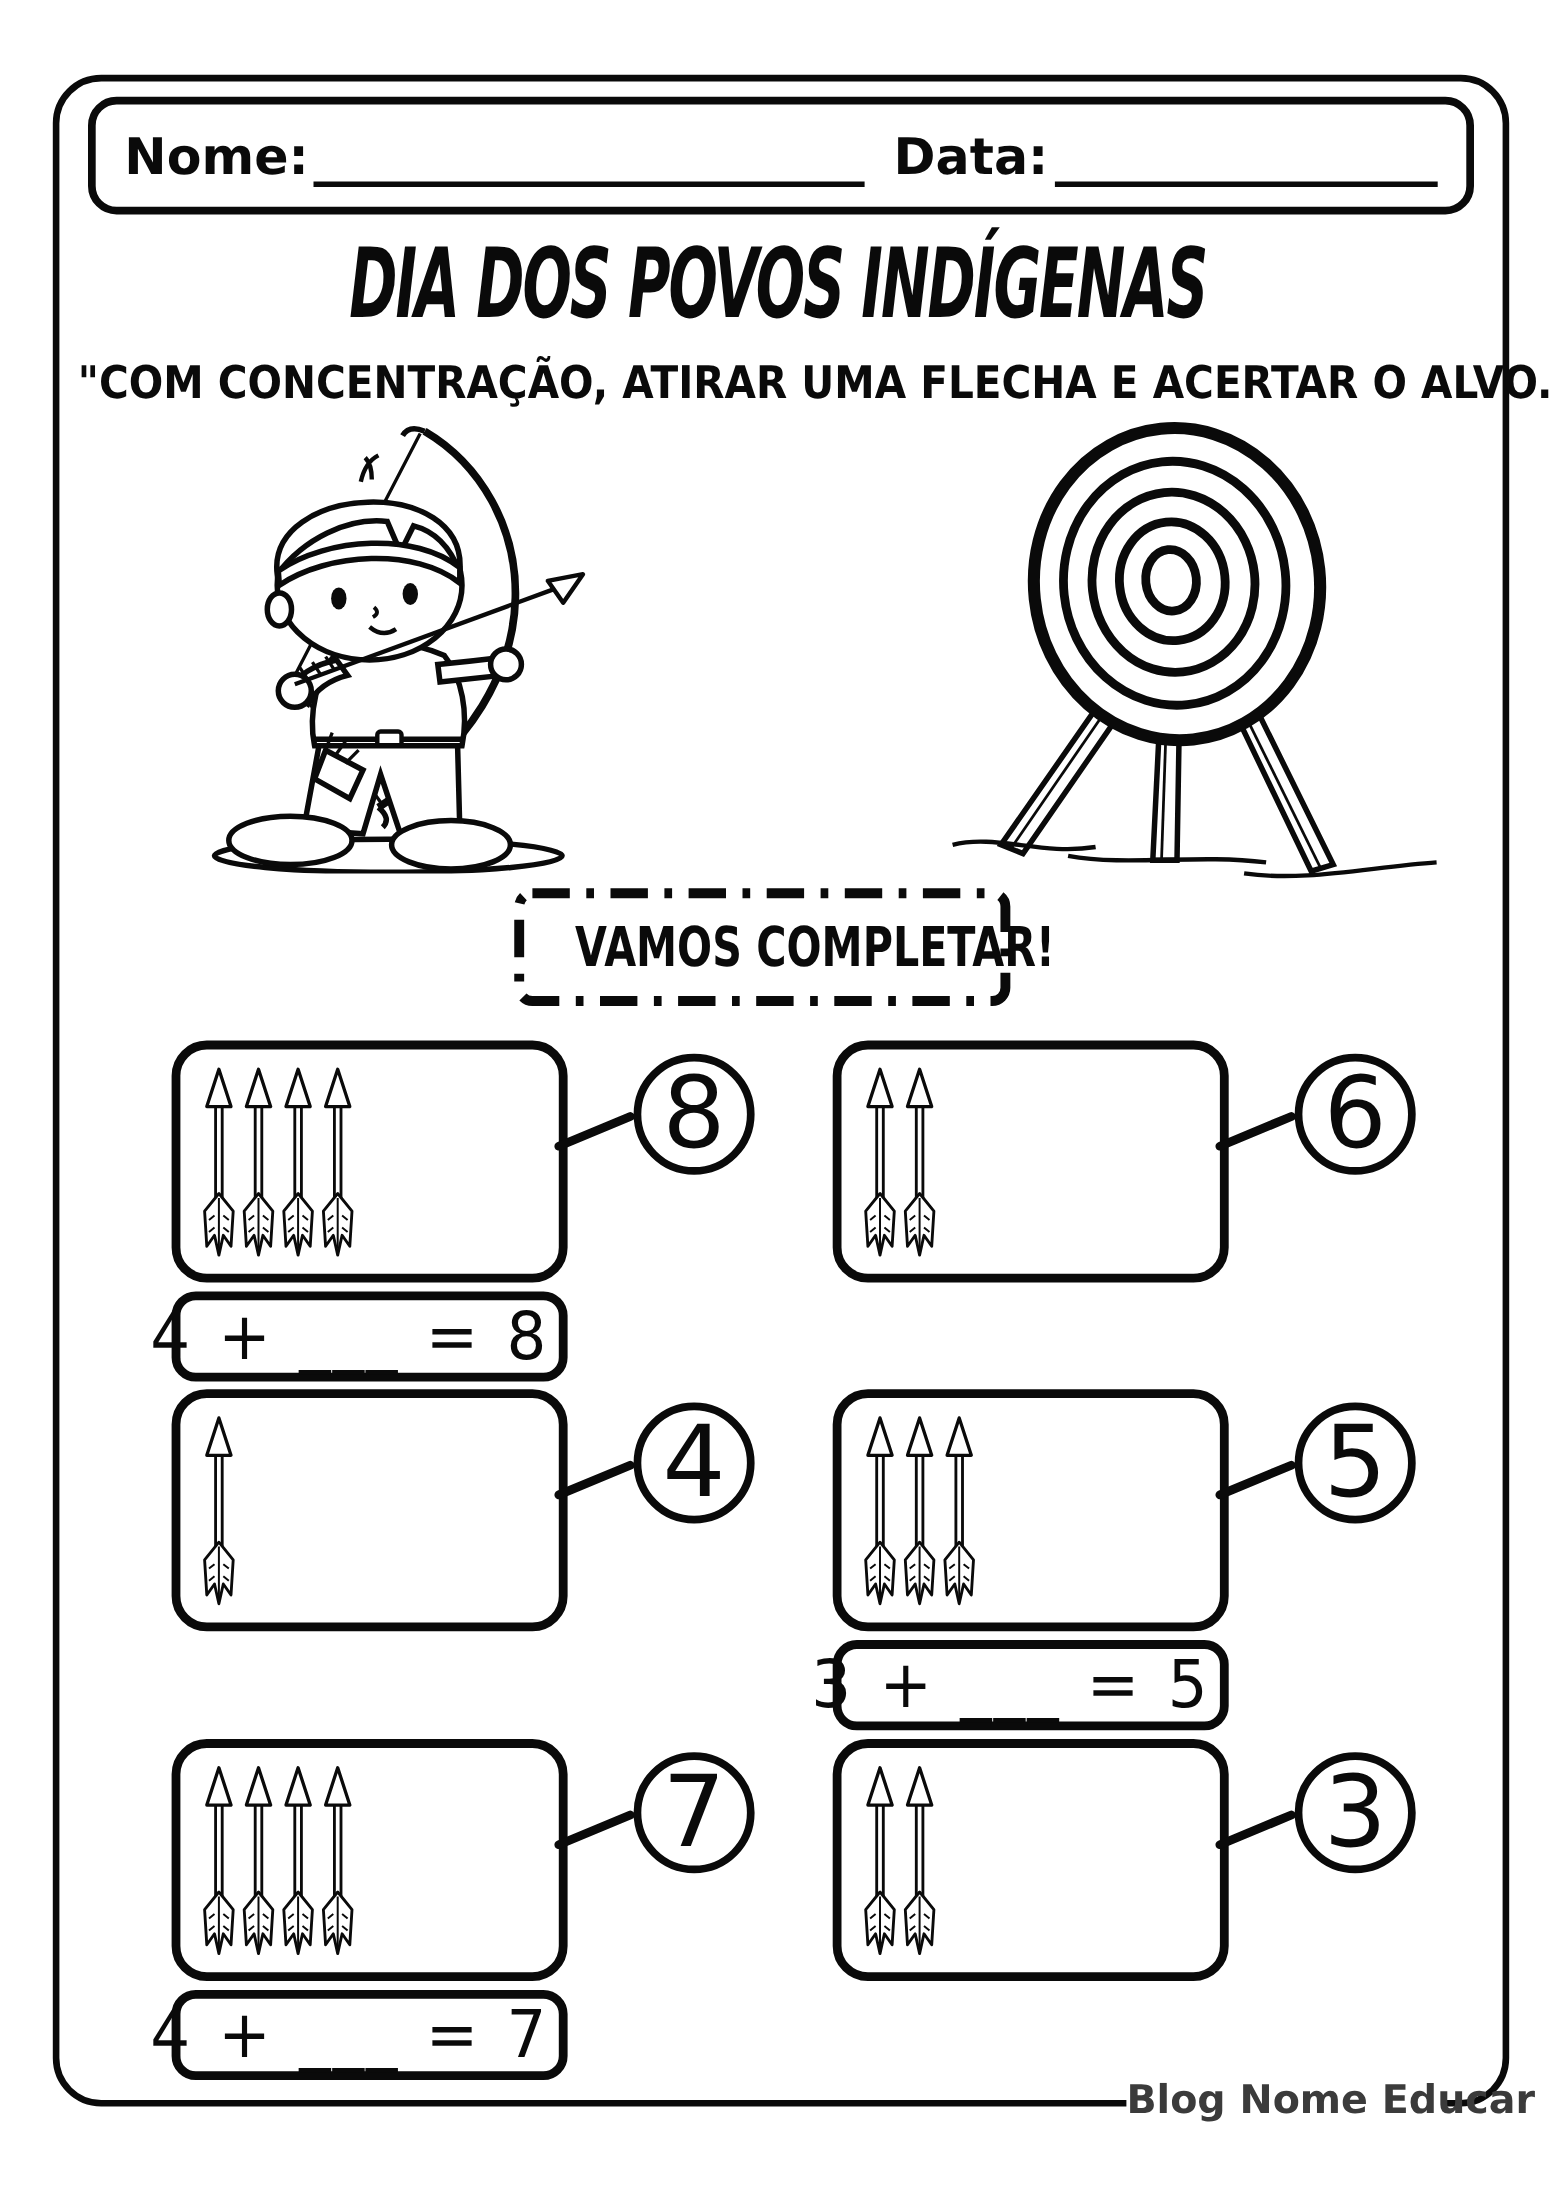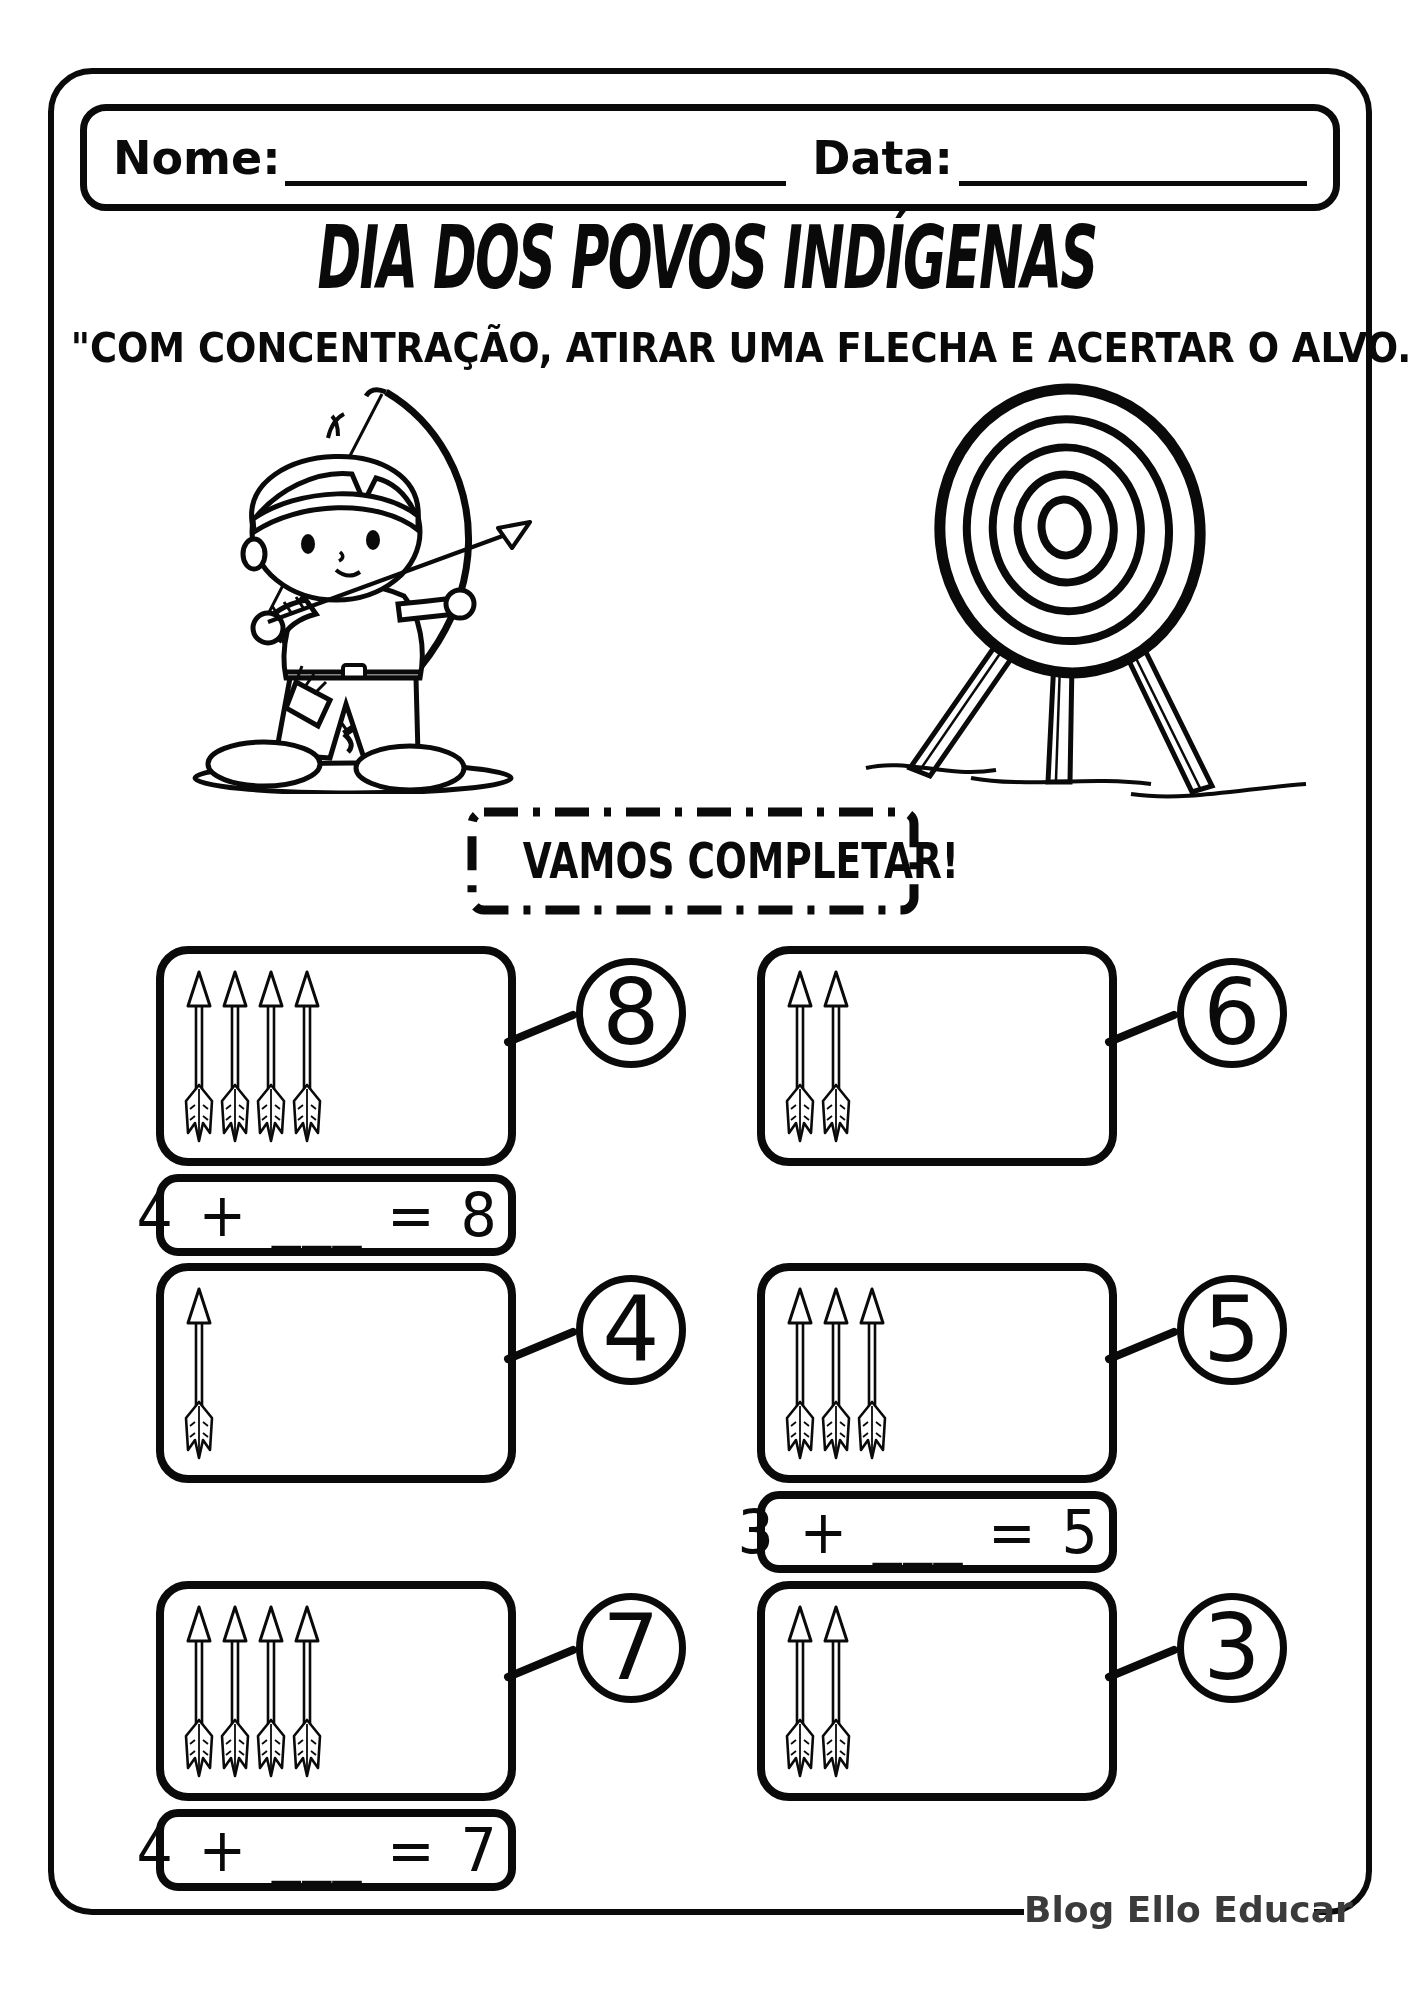--- a/index.html
+++ b/index.html
@@ -5,21 +5,21 @@
   :root{ --ink:#0a0a0a; --footer:#3b3b3b; --paper:#ffffff; }
   html,body{margin:0;padding:0;background:var(--paper);}
   .sheet{position:relative;width:1414px;height:2000px;background:var(--paper);
          font-family:"DejaVu Sans", sans-serif;color:var(--ink);overflow:hidden;}
 
   
   .page-border{position:absolute;left:48px;top:68px;width:1324px;height:1847px;
                border:6px solid var(--ink);border-radius:44px;box-sizing:border-box;z-index:1;}
 
   
-  .name-box{position:absolute;left:80px;top:104px;width:1260px;height:107px;
+  .name-box{position:absolute;left:80px;top:88px;width:1260px;height:107px;
             border:7px solid var(--ink);border-radius:26px;box-sizing:border-box;
             display:flex;align-items:center;padding:0 26px;background:var(--paper);z-index:2;}
   .hdr-label{font-size:46px;font-weight:bold;white-space:nowrap;}
   .fill{height:60px;margin-bottom:8px;border-bottom:5px solid var(--ink);}
   .name-fill{flex:1;margin-left:4px;margin-right:26px;}
   .date-fill{width:348px;margin-left:6px;}
 
   
   .title{position:absolute;left:0;top:206px;width:1414px;text-align:center;z-index:2;
          font-size:88px;font-weight:bold;font-style:italic;letter-spacing:-3px;
@@ -322,15 +322,15 @@
         </div>
     </div>
     <svg class="conn" width="78" height="46" viewBox="0 0 78 46">
     <line class="ln" x1="6" y1="38" x2="71" y2="11" stroke-width="8" stroke-linecap="round"></line>
   </svg>
     <div class="circle">
       <span>3</span>
     </div>
   </div>
 
-  <div class="footer-credit">Blog Ello Educar</div>
+  <div class="footer-credit">Blog Nome Educar</div>
 
 </div>
 
 </body></html>

